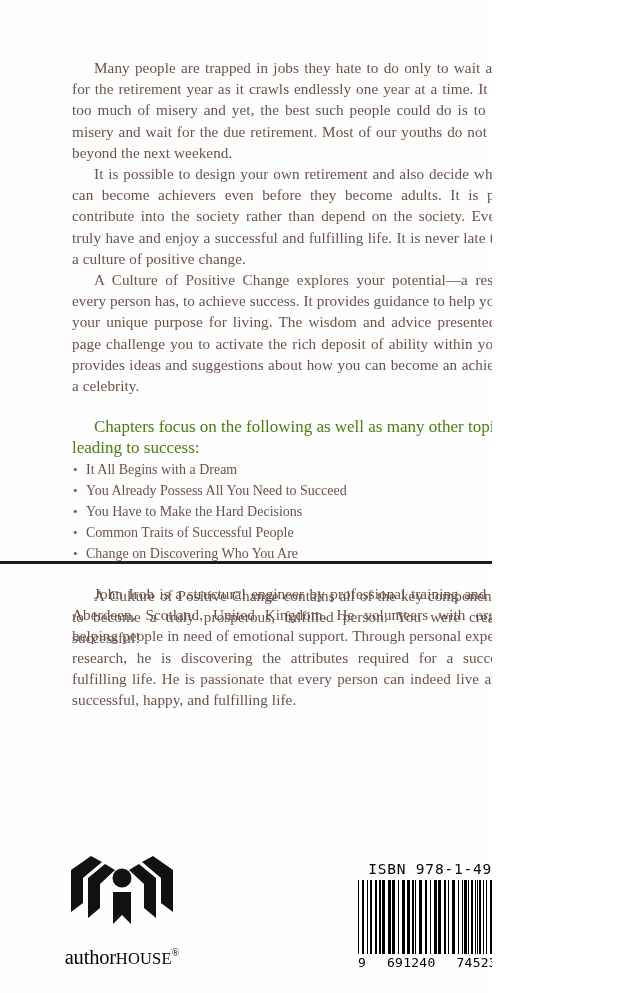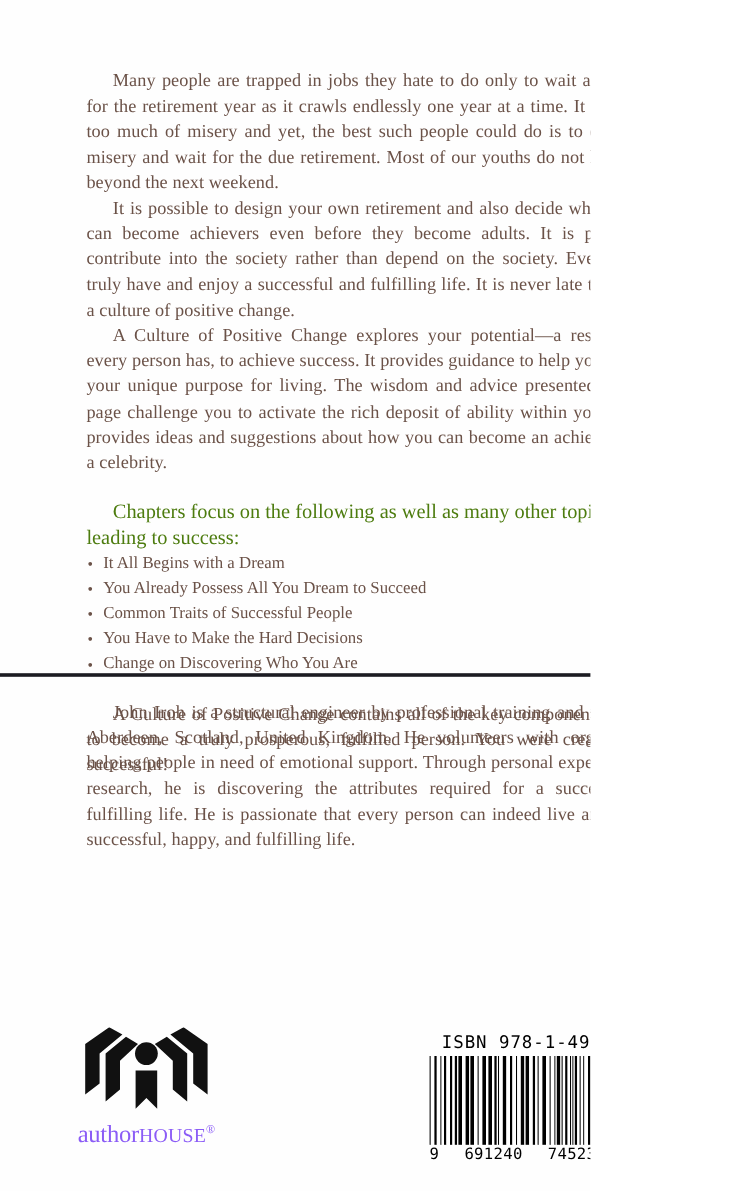--- a/index.html
+++ b/index.html
@@ -94,24 +94,24 @@
     width: 150px;
     text-align: center;
   }
   .logo-mark {
     width: 106px;
     height: 70px;
     margin: 0 auto;
     display: block;
   }
   .logo-word {
-    margin-top: 5px;
+    margin-top: 16px;
     font-size: 20.5px;
     line-height: 22px;
-    color: #8b5cf6;
+    color: #000000;
     white-space: nowrap;
     font-family: "Liberation Serif", "DejaVu Serif", serif;
   }
   .logo-word .lower { letter-spacing: -.01em; }
   .logo-word .caps {
     font-size: 16.5px;
     letter-spacing: .01em;
   }
   .logo-word .reg {
     font-size: 10px;
@@ -174,23 +174,23 @@
 
   <div class="blurb">
     <p class="para">Many people are trapped in jobs they hate to do only to wait agonizingly for the retirement year as it crawls endlessly one year at a time. It seems like too much of misery and yet, the best such people could do is to endure the misery and wait for the due retirement. Most of our youths do not have plans beyond the next weekend.</p>
     <p class="para">It is possible to design your own retirement and also decide when. Youths can become achievers even before they become adults. It is possible to contribute into the society rather than depend on the society. Everyone can truly have and enjoy a successful and fulfilling life. It is never late to embrace a culture of positive change.</p>
     <p class="para">A Culture of Positive Change explores your potential—a resource that every person has, to achieve success. It provides guidance to help you discover your unique purpose for living. The wisdom and advice presented on every page challenge you to activate the rich deposit of ability within you and also provides ideas and suggestions about how you can become an achiever—even a celebrity.</p>
 
     <div class="chapters-block">
       <p class="chapters-intro">Chapters focus on the following as well as many other topics leading to success:</p>
       <ul class="chapter-list">
         <li>It All Begins with a Dream</li>
-        <li>You Already Possess All You Dream to Succeed</li>
+        <li>You Already Possess All You Need to Succeed</li>
+        <li>You Have to Make the Hard Decisions</li>
         <li>Common Traits of Successful People</li>
-        <li>You Have to Make the Hard Decisions</li>
         <li>Change on Discovering Who You Are</li>
       </ul>
     </div>
 
     <div class="closing-block">
       <p class="para">A Culture of Positive Change contains all of the key components required to become a truly prosperous, fulfilled person. You were created to be successful!</p>
     </div>
   </div>
 
   <div class="divider"></div>

